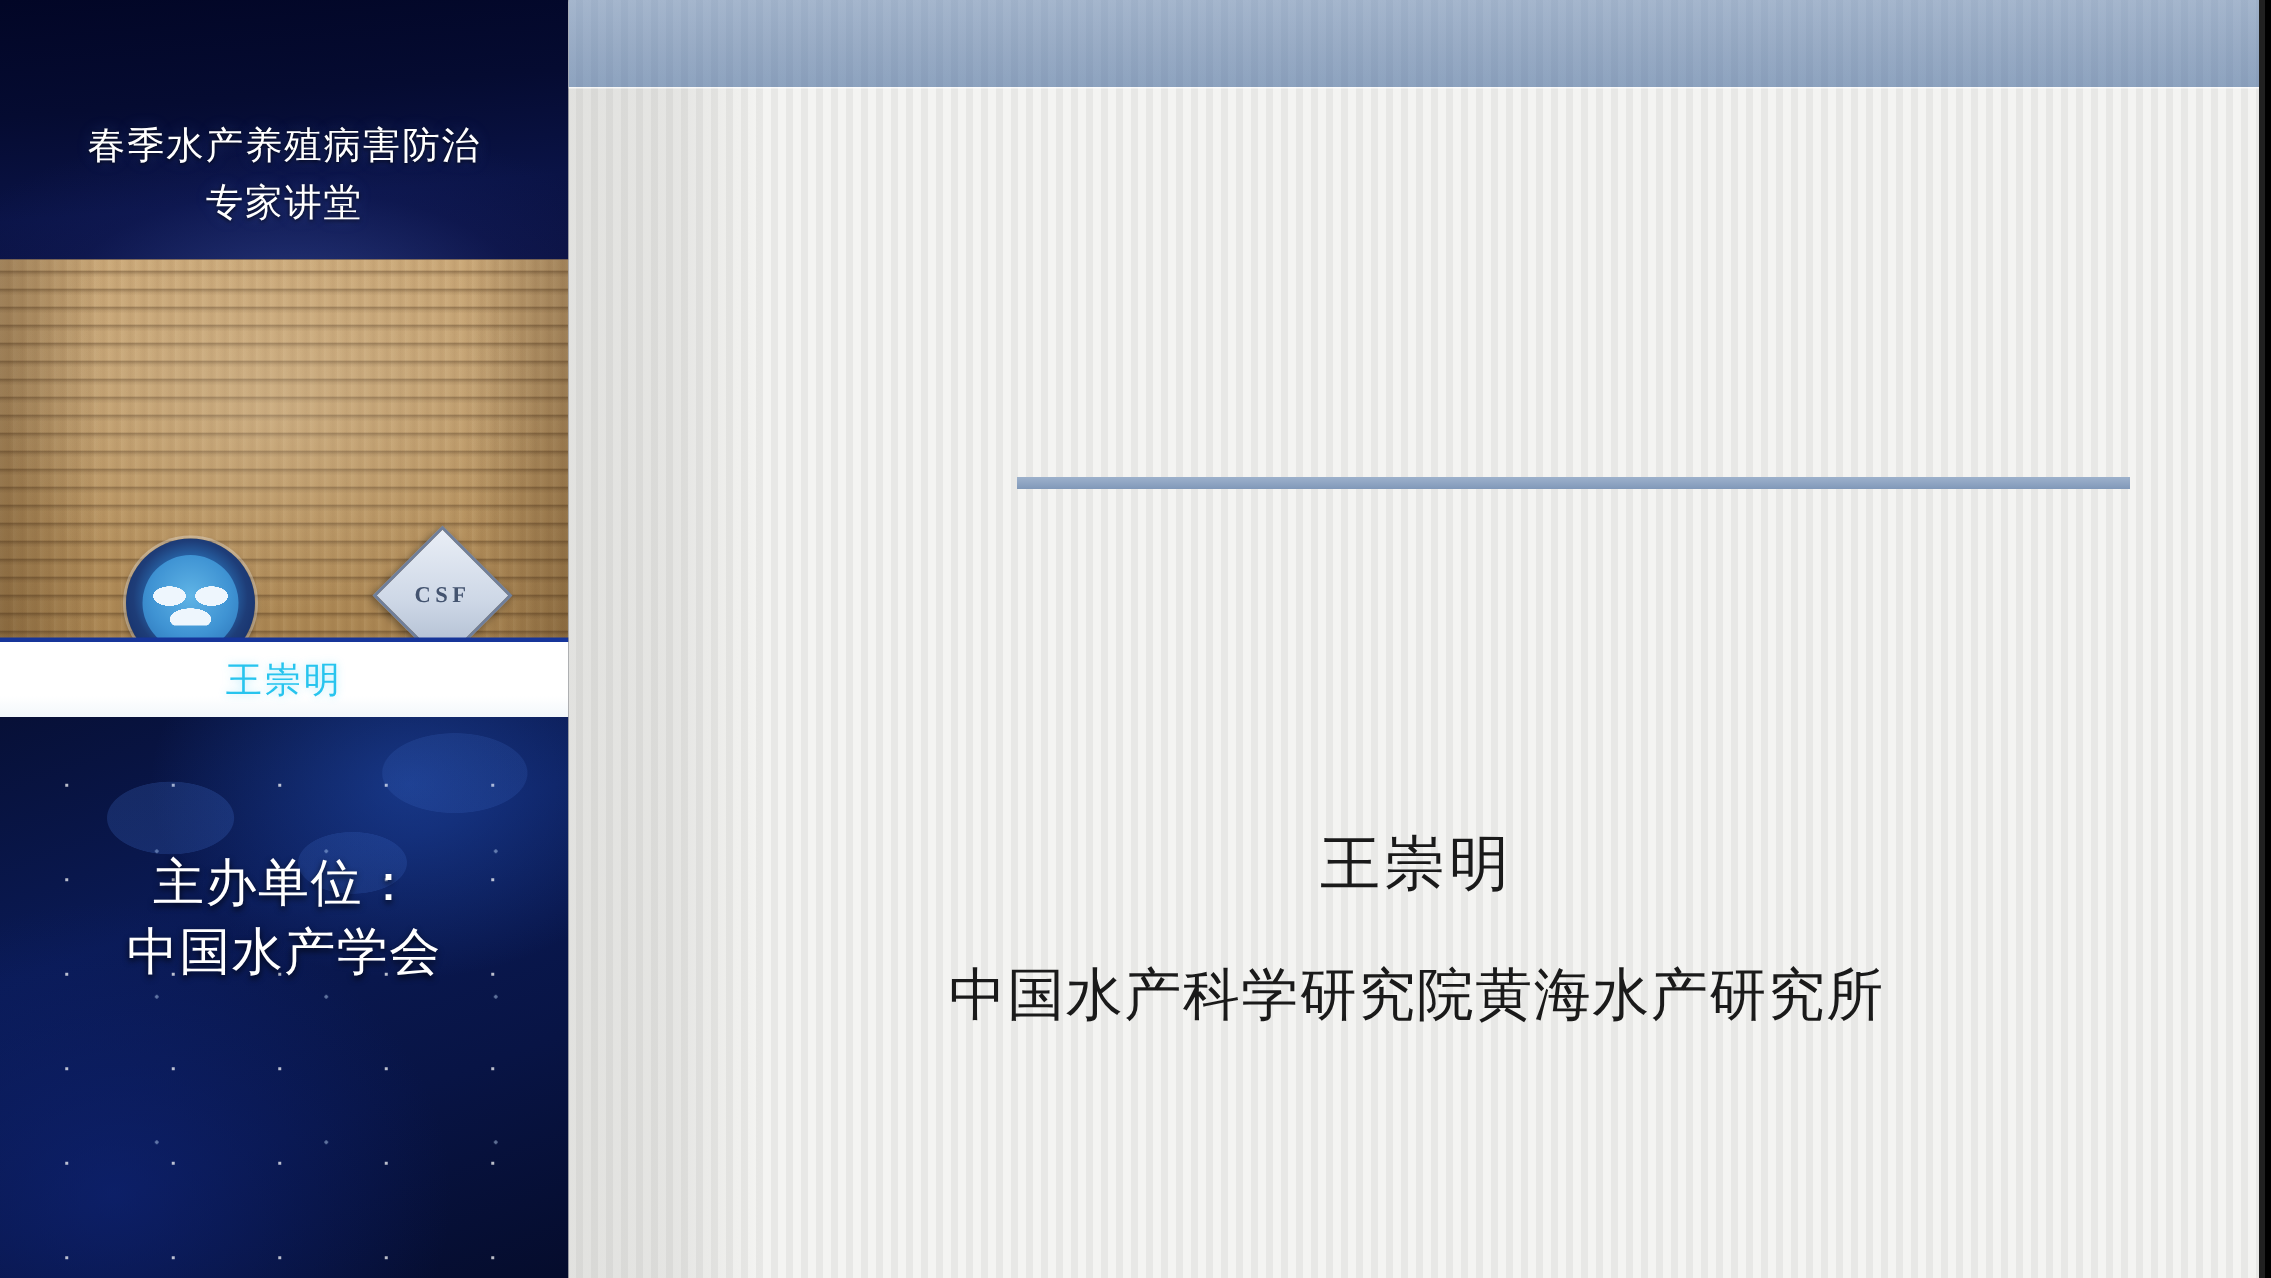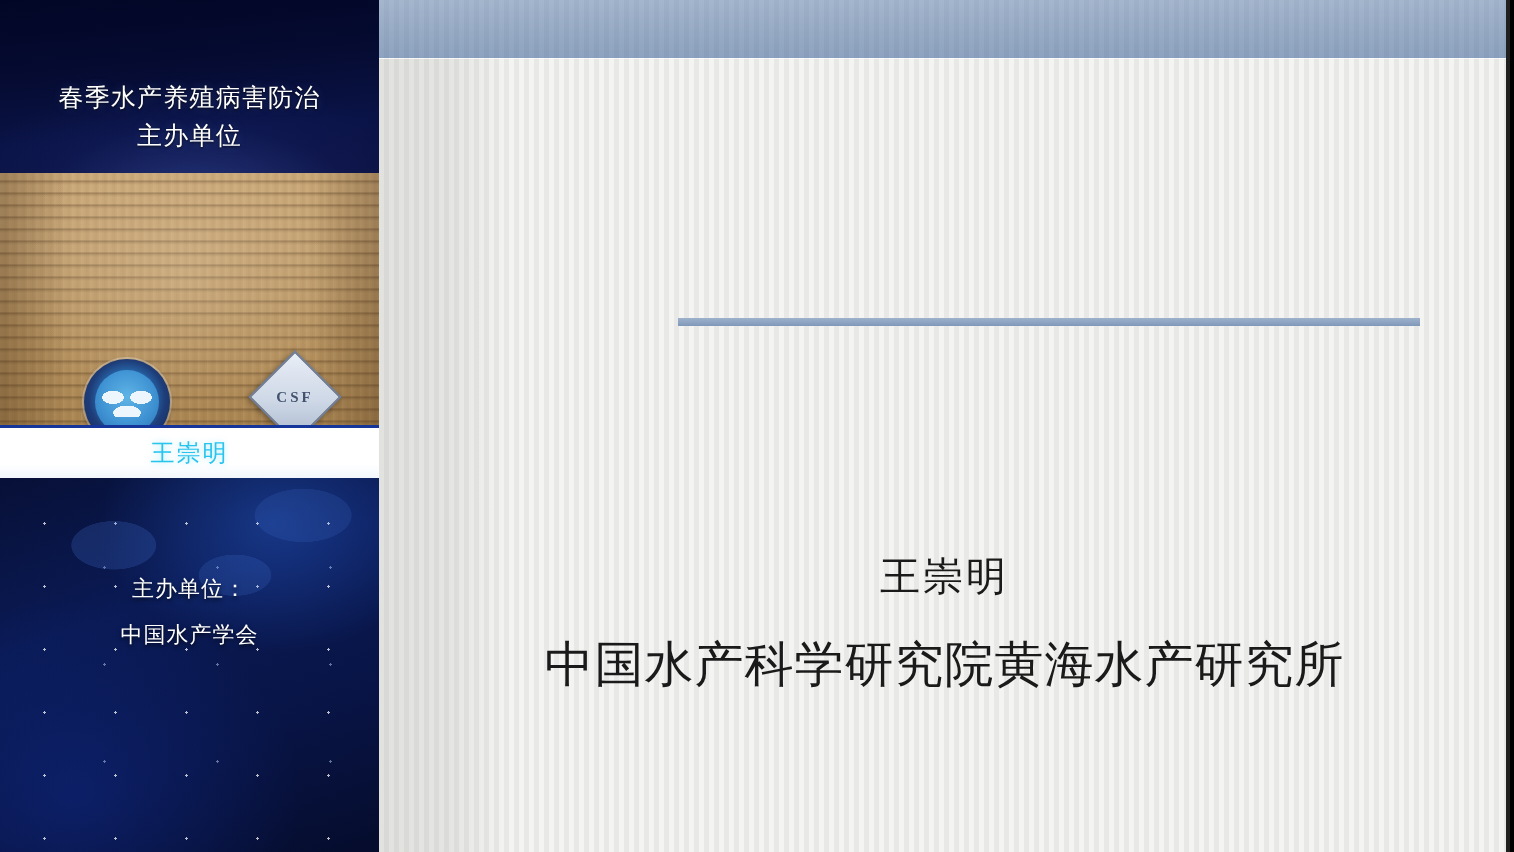--- a/index.html
+++ b/index.html
@@ -188,21 +188,21 @@
       radial-gradient(ellipse 80px 44px at 80% 10%, rgba(70,120,220,.16) 0 60%, transparent 61%);
   }
   .organizer-text {
     position: absolute;
     left: 0; right: 0; top: 88px;
     text-align: center;
     z-index: 3;
   }
   .org-line {
     color: #ffffff;
-    font-size: 22px;
+    font-size: 34px;
     line-height: 46px;
     letter-spacing: 1px;
     text-shadow: 0 2px 4px rgba(0,0,0,.80);
     white-space: nowrap;
   }
   .org-date { letter-spacing: 0; }
 
   
   #slide {
     position: absolute;
@@ -279,38 +279,38 @@
   }
   .author-name {
     color: #1a1a1a;
     font-size: 40px;
     line-height: 56px;
     letter-spacing: 3px;
     white-space: nowrap;
   }
   .author-affil {
     color: #1a1a1a;
-    font-size: 49px;
+    font-size: 38px;
     line-height: 52px;
     letter-spacing: 1px;
     margin-top: 34px;
     white-space: nowrap;
   }
 </style>
 </head>
 <body>
 
 <div id="root">
 
   <div id="sidebar">
 
     <div class="banner">
       <div class="banner-inner">
         <div class="banner-line">春季水产养殖病害防治</div>
-        <div class="banner-line">主办单位</div>
+        <div class="banner-line">专家讲堂</div>
       </div>
     </div>
 
     <div class="video">
       <div class="wood"></div>
       <div class="wood-shade"></div>
 
       <div class="logo-circle">
         <div class="wave"></div>
       </div>

